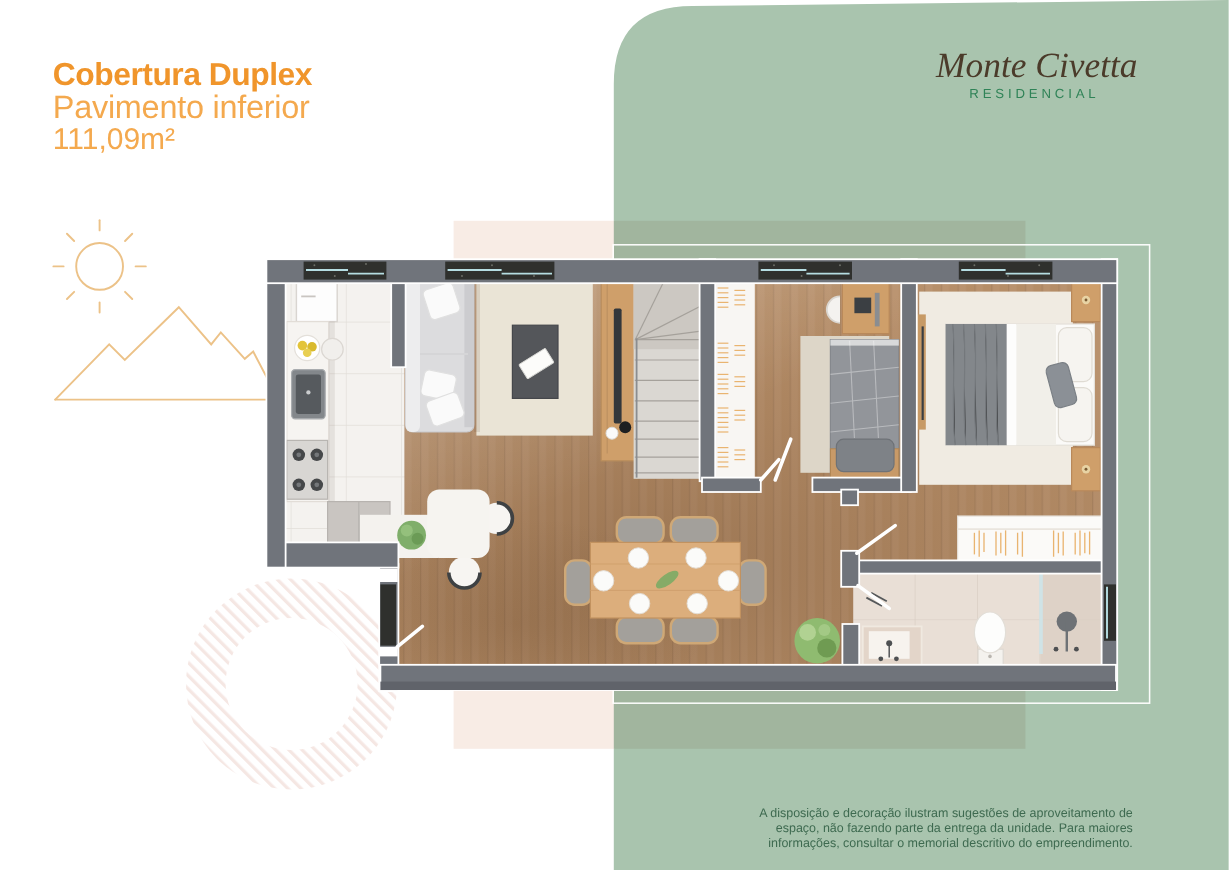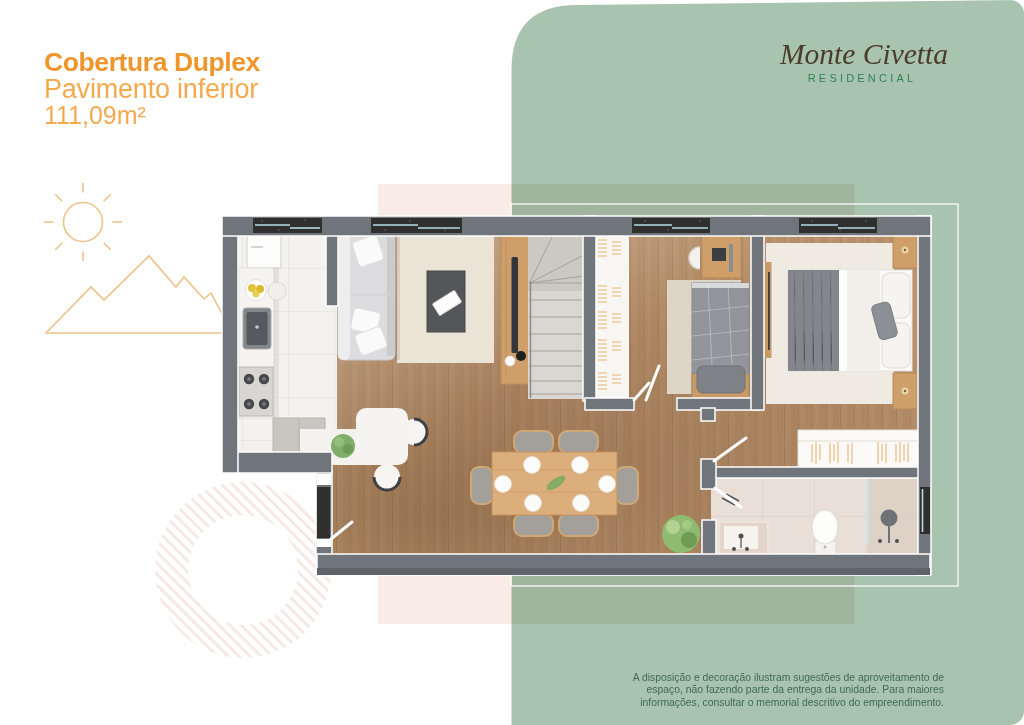--- a/index.html
+++ b/index.html
@@ -1,16 +1,16 @@
 <!DOCTYPE html>
 <html><head>
 <meta charset="utf-8">
 <style>
   html,body{margin:0;padding:0;background:#fff;}
-  #stage{position:relative;width:1024px;height:725px;overflow:hidden;font-family:"Liberation Sans",sans-serif;border-radius:14px;}
+  #stage{position:relative;width:1024px;height:725px;overflow:hidden;font-family:"Liberation Sans",sans-serif;}
   svg{display:block;}
 </style>
 </head>
 <body>
 <div id="stage">
 <svg width="1024" height="725" viewBox="0 0 1024 725">
 <defs>
   <pattern id="hatch" width="7.8" height="7.8" patternTransform="rotate(-45)" patternUnits="userSpaceOnUse">
     <rect width="7.8" height="7.8" fill="#ffffff"></rect>
     <rect width="2.7" height="7.8" fill="#f5e7e3"></rect>

